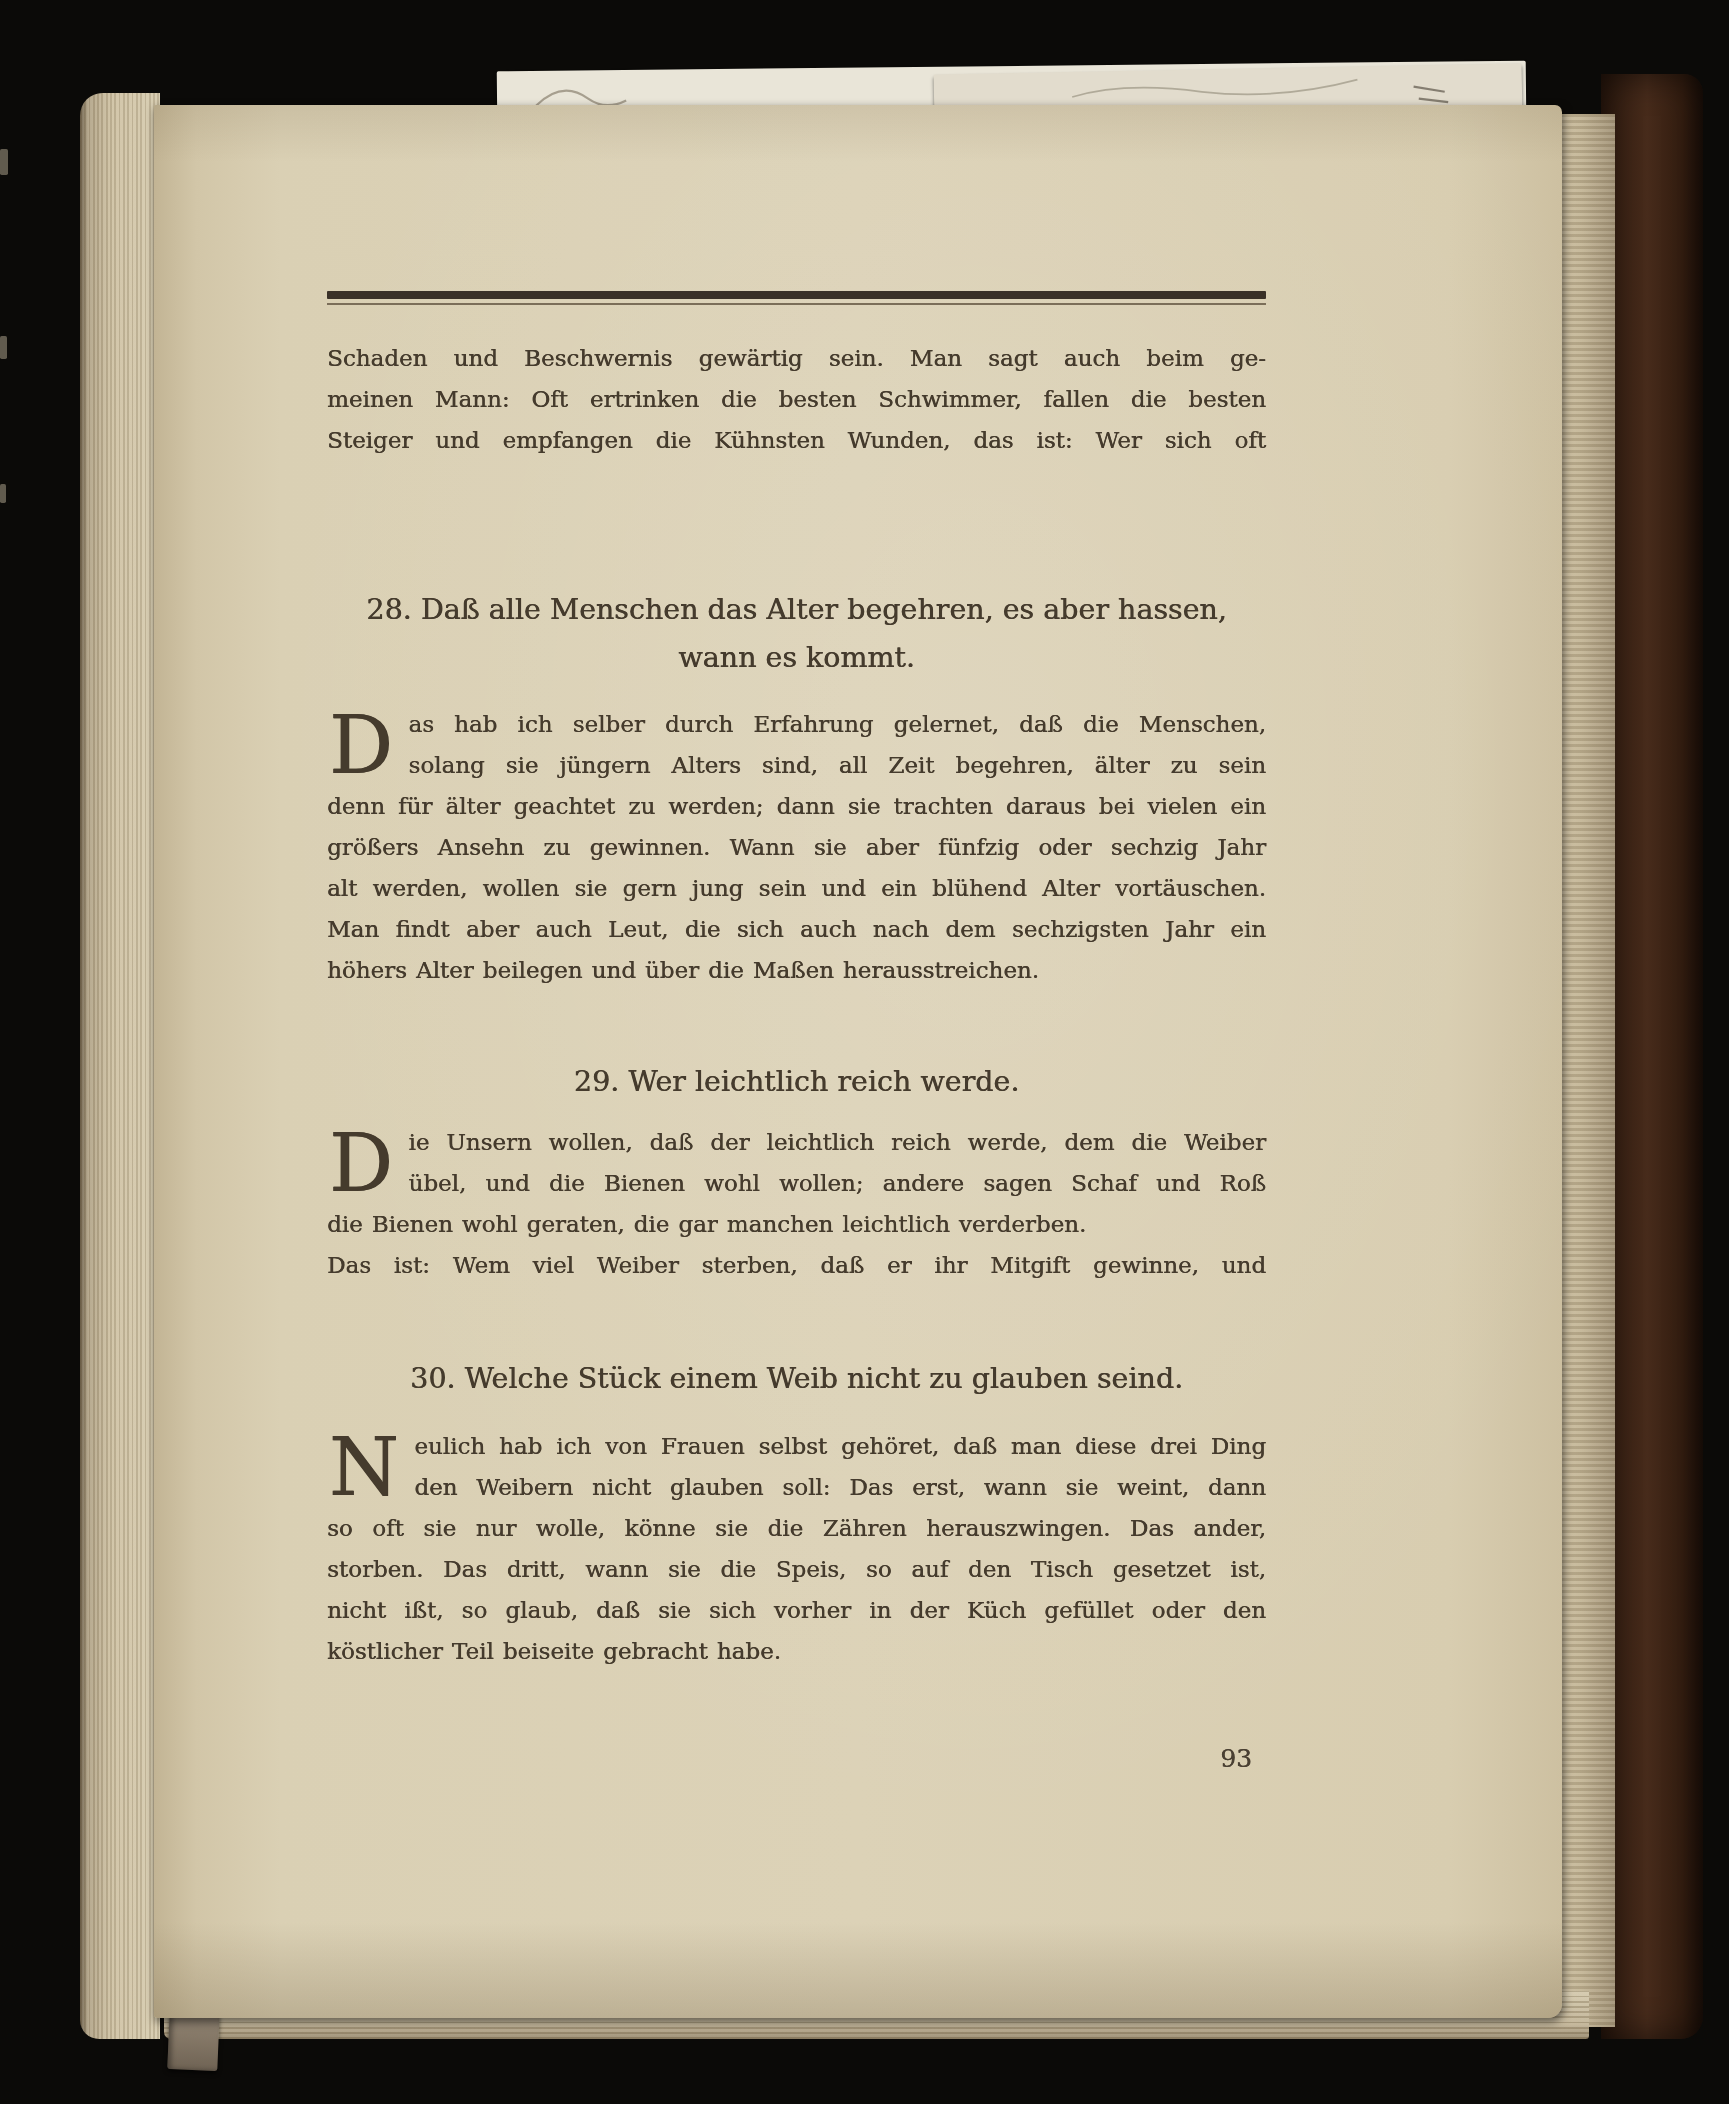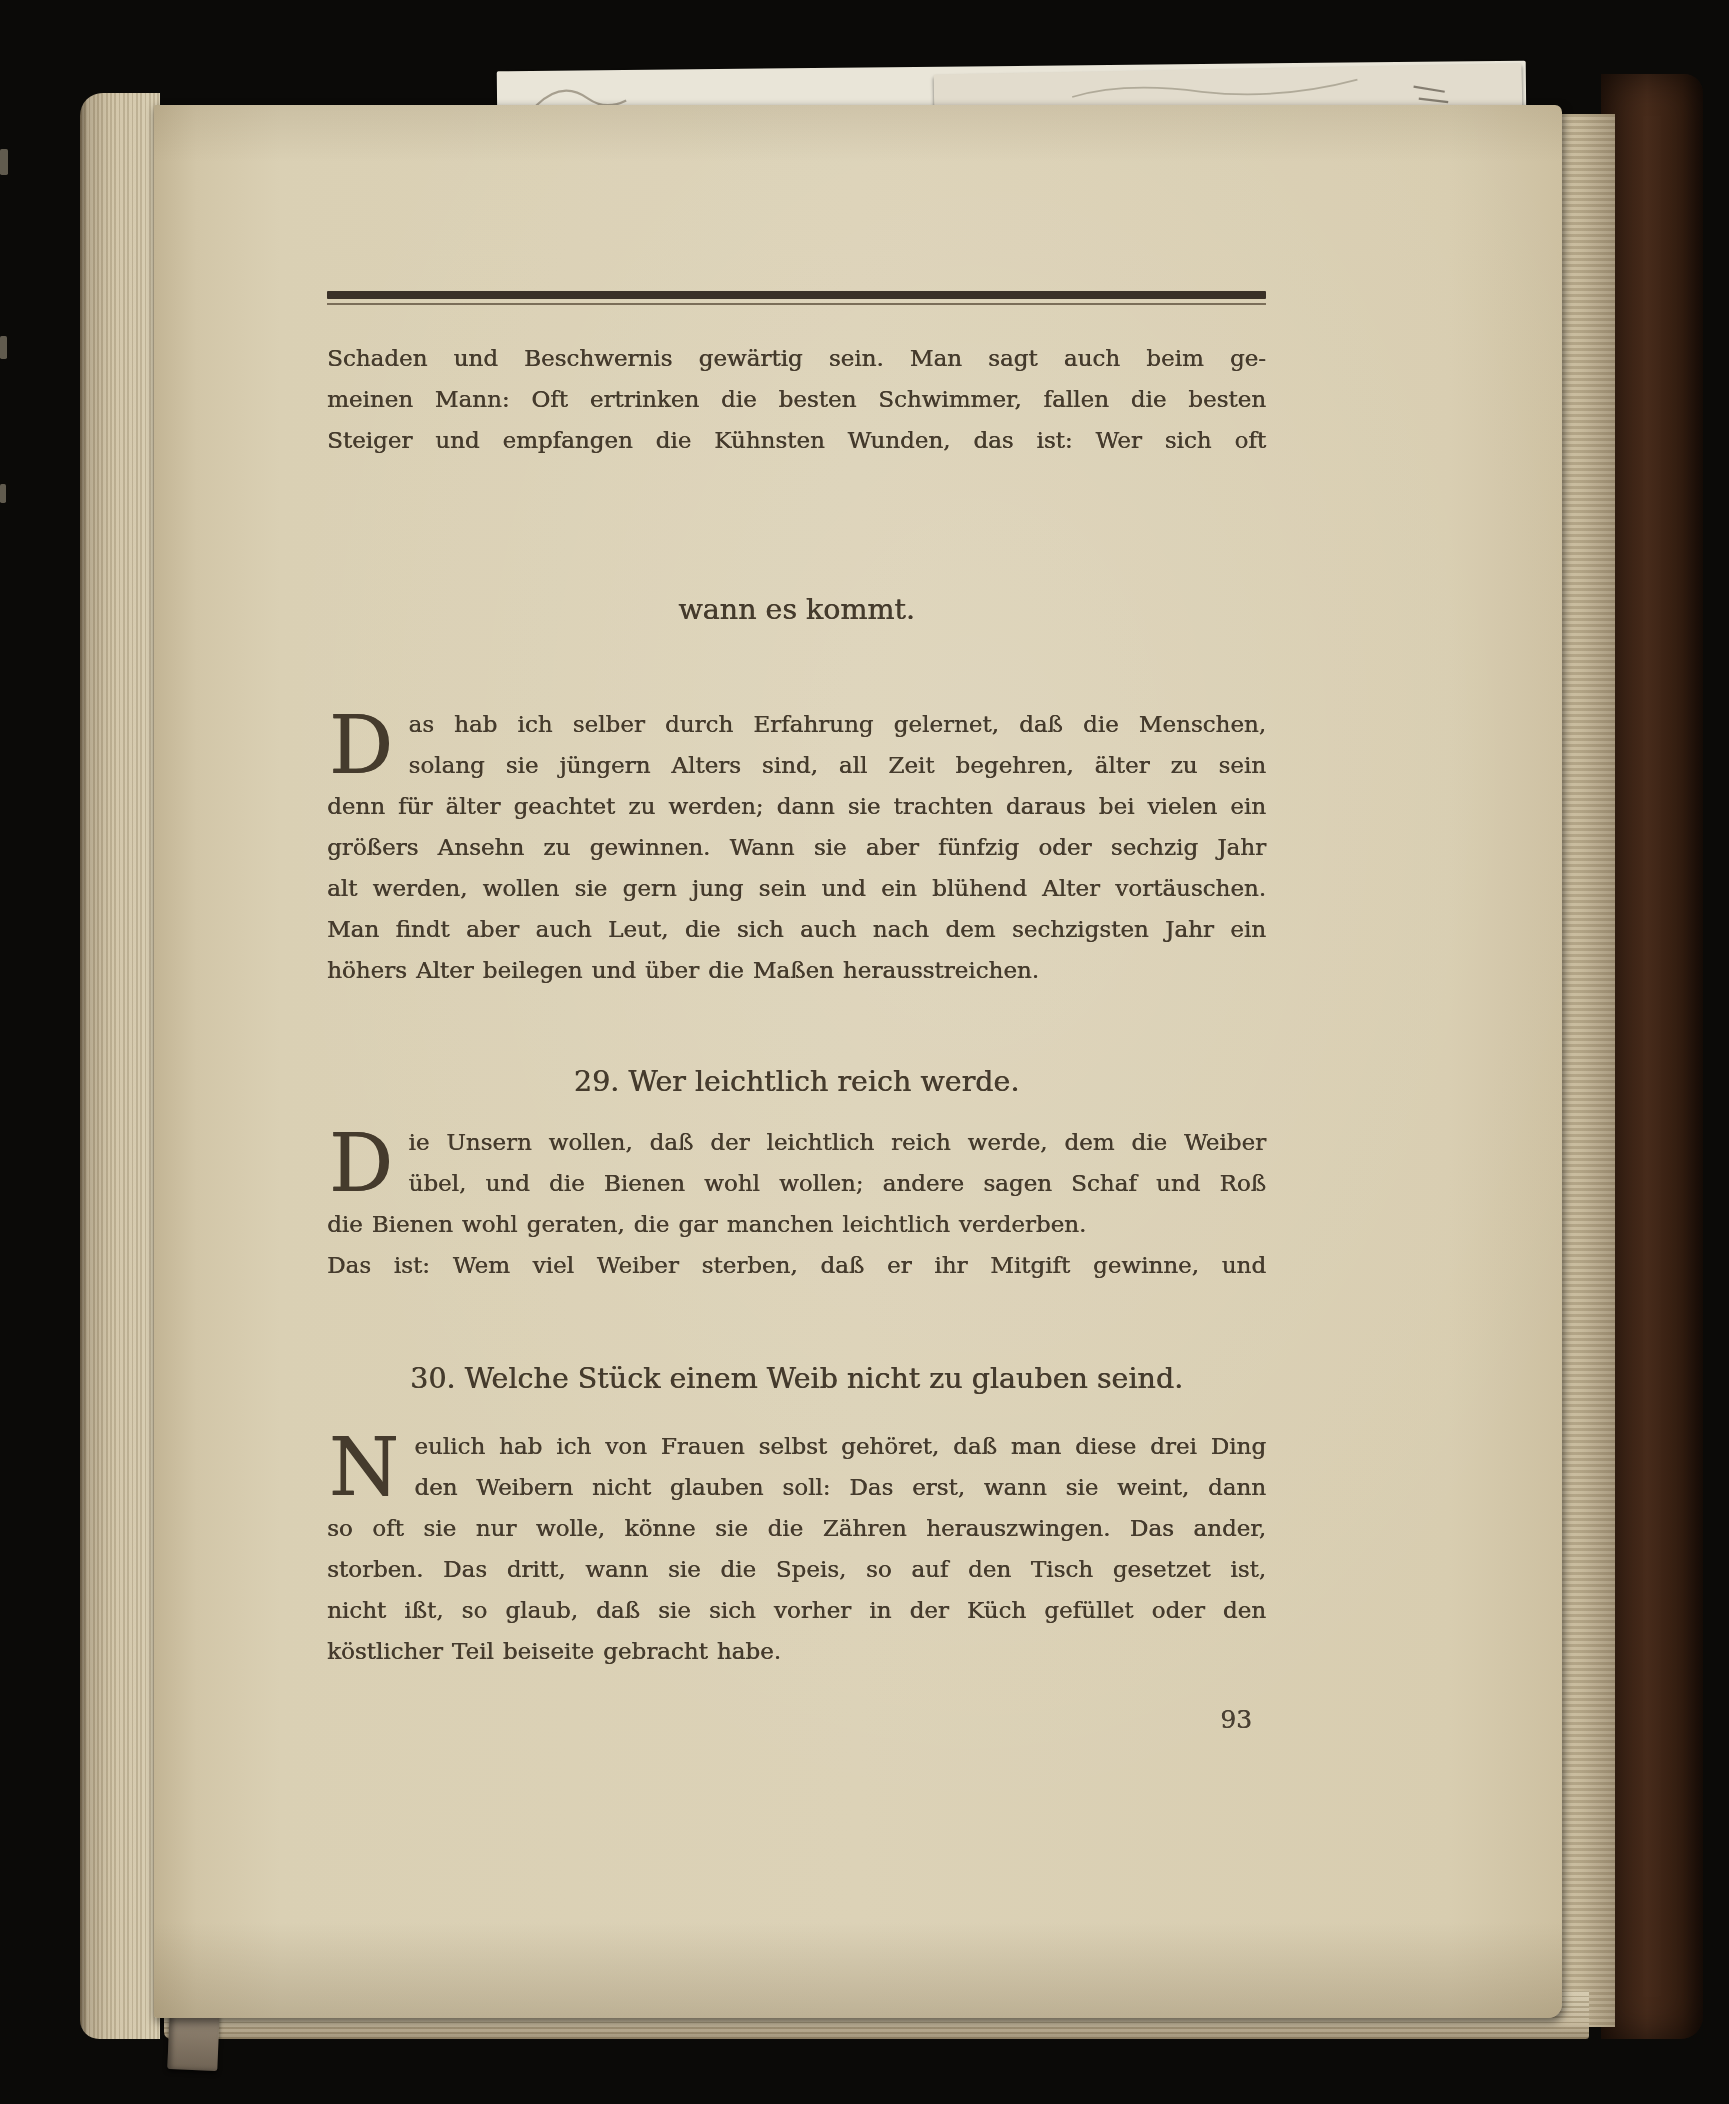--- a/index.html
+++ b/index.html
@@ -92,20 +92,21 @@
     font-size:80px;line-height:69px;
     margin:7px 15.6px 0 1.7px;
     color:#453b2d;
     text-shadow:0.7px 0 0 currentColor;
   }
   .pagenum{
     position:absolute;left:173px;width:939px;
     font-size:25px;color:#4a4033;
     text-align:right;padding-right:14px;box-sizing:border-box;
     text-shadow:0.3px 0 0 currentColor;
+    margin-top:39px;
   }
   .squiggle{position:absolute;}
 </style>
 </head>
 <body>
 
 <div class="paper-sheet" style="left:497px;top:66px;width:1029px;height:54px;transform:rotate(-0.6deg);"></div>
 <div class="paper-sheet" style="left:934px;top:69px;width:588px;height:48px;transform:rotate(-1.1deg);background:#e2dccd;"></div>
 <svg class="squiggle" style="left:519px;top:71px;" width="994" height="45" viewBox="0 0 1150 52">
   <path d="M20 40 q30 -30 60 -8 q20 14 44 2" fill="none" stroke="#8a8270" stroke-width="2.5" opacity="0.7"></path>
@@ -133,20 +134,21 @@
   <div class="text-col" style="top:233px;">
     <div>
         <div class="bodyline">Schaden und Beschwernis gewärtig sein. Man sagt auch beim ge-</div>
         <div class="bodyline">meinen Mann: Oft ertrinken die besten Schwimmer, fallen die besten</div>
         <div class="bodyline">Steiger und empfangen die Kühnsten Wunden, das ist: Wer sich oft</div>
       </div>
   </div>
 
   <div class="text-col" style="top:481px;">
     <div>
+        <div class="headline">28. Daß alle Menschen das Alter begehren, es aber hassen,</div>
         <div class="headline">wann es kommt.</div>
       </div>
   </div>
 
   <div class="text-col" style="top:599px;">
     <span class="dropcap">D</span>
     <div>
         <div class="bodyline">as hab ich selber durch Erfahrung gelernet, daß die Menschen,</div>
         <div class="bodyline">solang sie jüngern Alters sind, all Zeit begehren, älter zu sein</div>
         <div class="bodyline">denn für älter geachtet zu werden; dann sie trachten daraus bei vielen ein</div>

